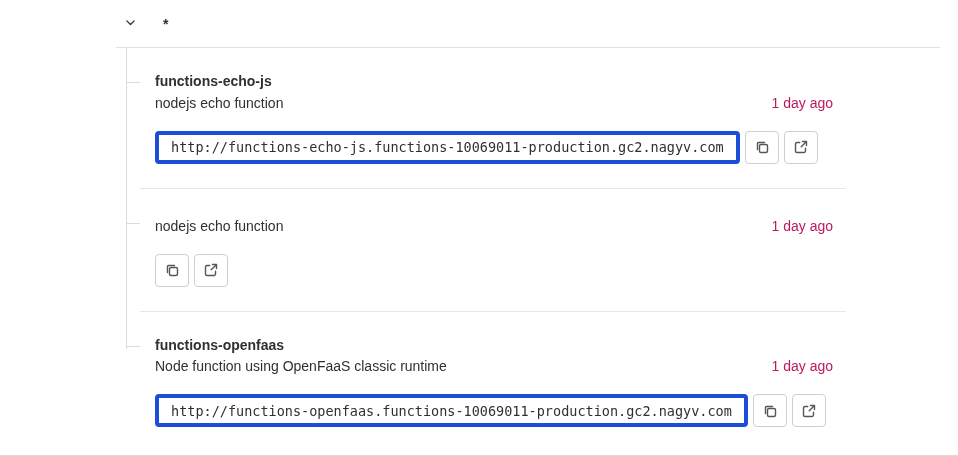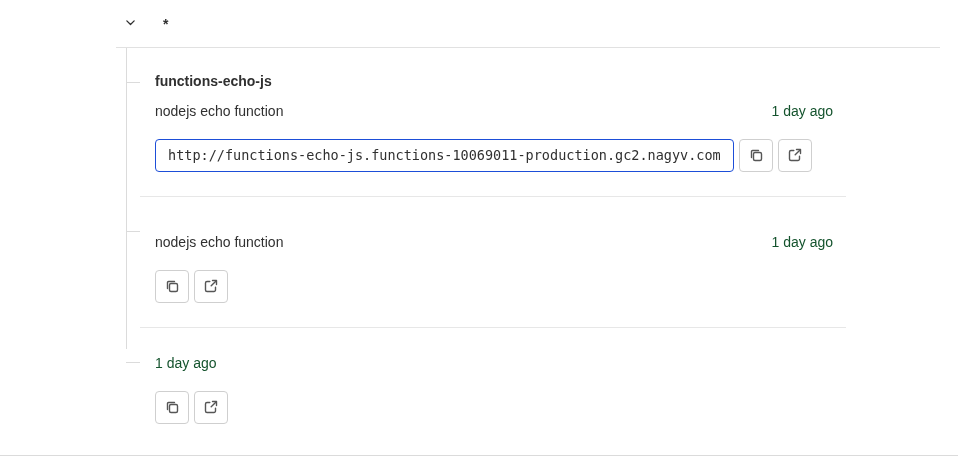--- a/index.html
+++ b/index.html
@@ -82,41 +82,41 @@
     align-items: flex-end;
   }
   .item-title {
     font-size: 14px;
     font-weight: bold;
     line-height: 1.25;
   }
   .item-desc {
     font-size: 14px;
     line-height: 1.5;
-    margin-top: 10px;
+    margin-top: 2px;
     color: #303030;
   }
   .item-age {
     font-size: 14px;
-    color: #14532d;
+    color: #be185d;
     white-space: nowrap;
     line-height: 1.5;
   }
   .url-row {
     display: flex;
     align-items: stretch;
     gap: 5px;
     margin-top: 17px;
   }
   .url-field {
     display: inline-flex;
     align-items: center;
     height: 33px;
     padding: 0 12px;
-    border: 1px solid #1d4ed8;
+    border: 4px solid #1d4ed8;
     border-radius: 4px;
     background: #fff;
     font-family: "DejaVu Sans Mono", monospace;
     font-size: 13.5px;
     color: #303030;
     white-space: nowrap;
     text-align: center;
   }
   .icon-btn {
     width: 34px;
@@ -210,23 +210,30 @@
                 <path d="M9.5 2.5h4v4"></path>
                 <path d="M13.3 2.7L8.2 7.8"></path>
               </svg>
           </span>
         </button>
       </div>
     </div>
 
     <div class="item">
       <div class="item-header">
+        <div>
+          <div class="item-title">functions-openfaas</div>
+          <div class="item-desc">Node function using OpenFaaS classic runtime</div>
+        </div>
         <div class="item-age">1 day ago</div>
       </div>
       <div class="url-row">
+        <div class="url-field">
+          <span>http://functions-openfaas.functions-10069011-production.gc2.nagyv.com</span>
+        </div>
         <button class="icon-btn">
           <span>
             <svg width="16" height="16" viewBox="0 0 16 16" fill="none" stroke="currentColor" stroke-width="1.4" stroke-linecap="round" stroke-linejoin="round">
                 <rect x="5.5" y="5.5" width="8" height="8" rx="1.5"></rect>
                 <path d="M3.5 10.5v-6a1 1 0 0 1 1-1h6"></path>
               </svg>
           </span>
         </button>
         <button class="icon-btn">
           <span>

